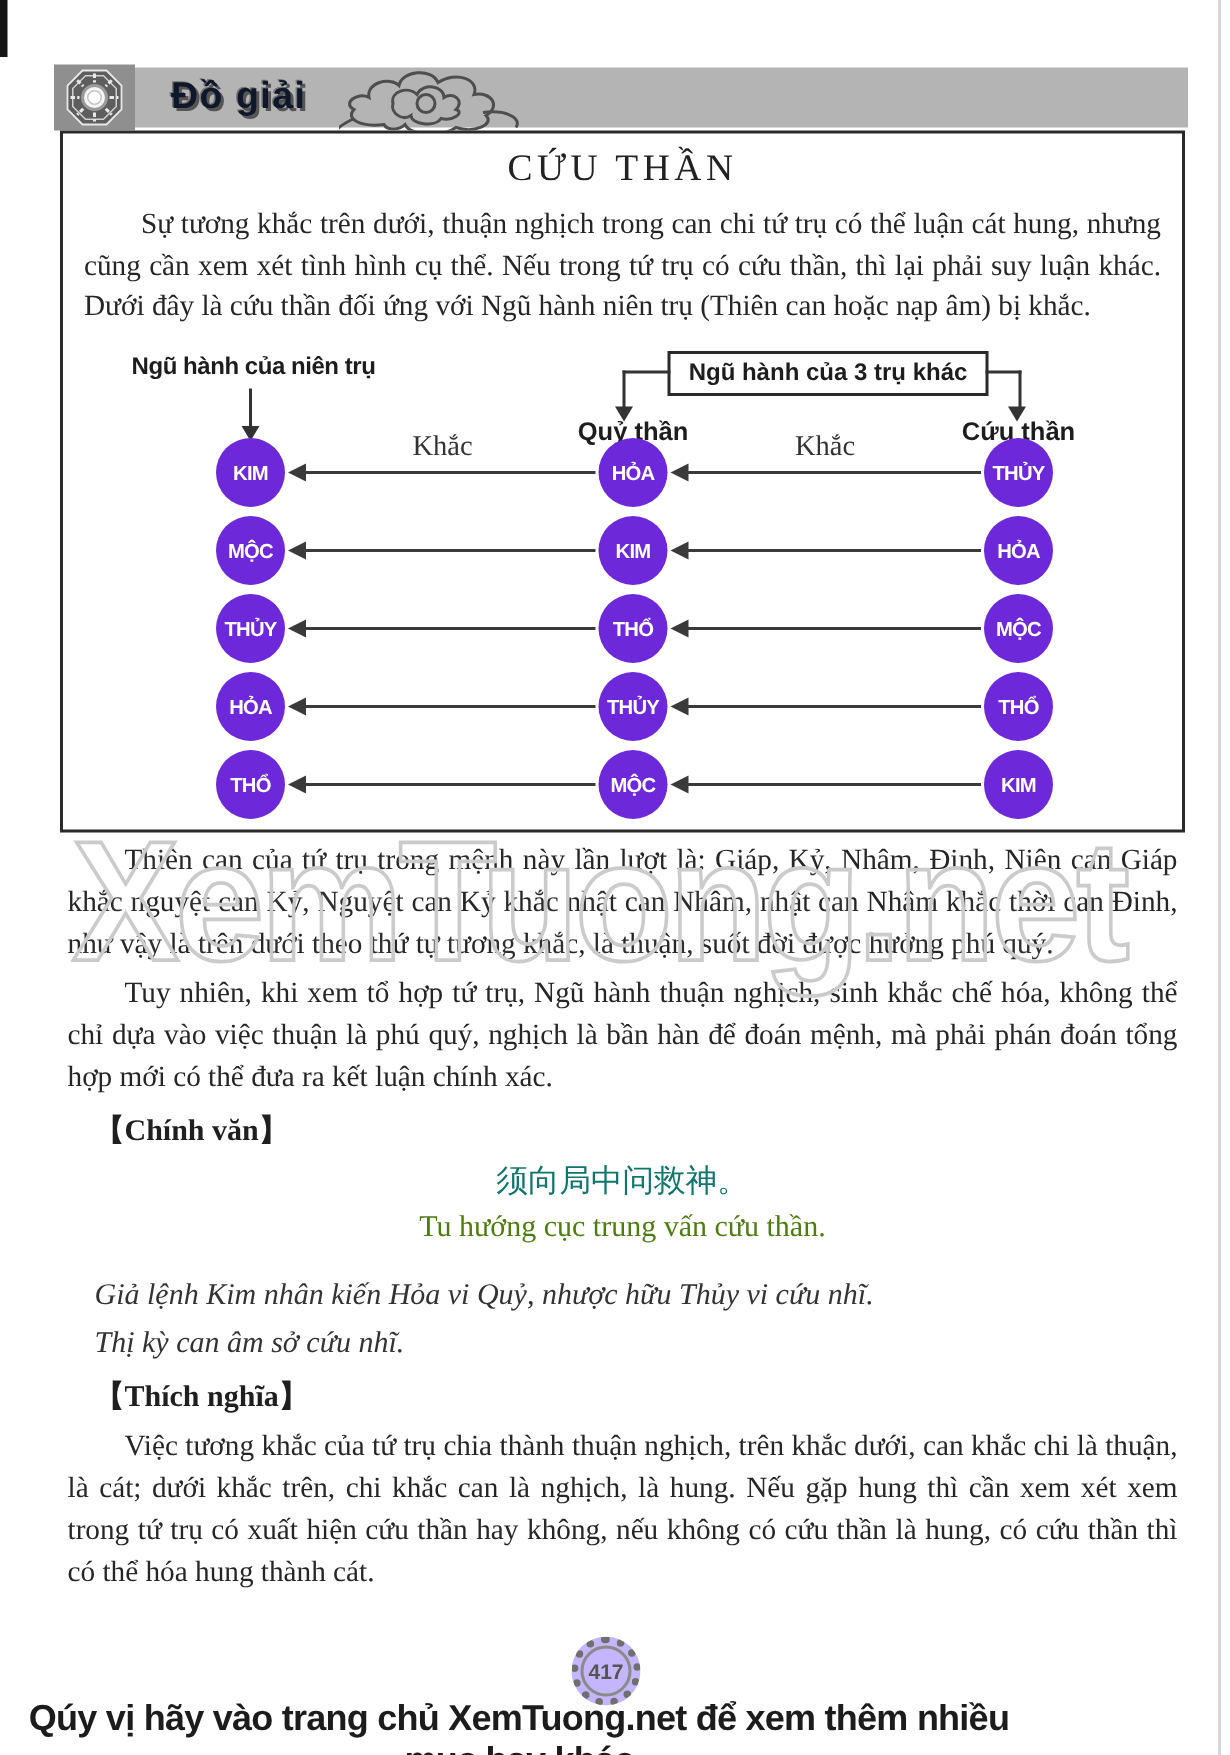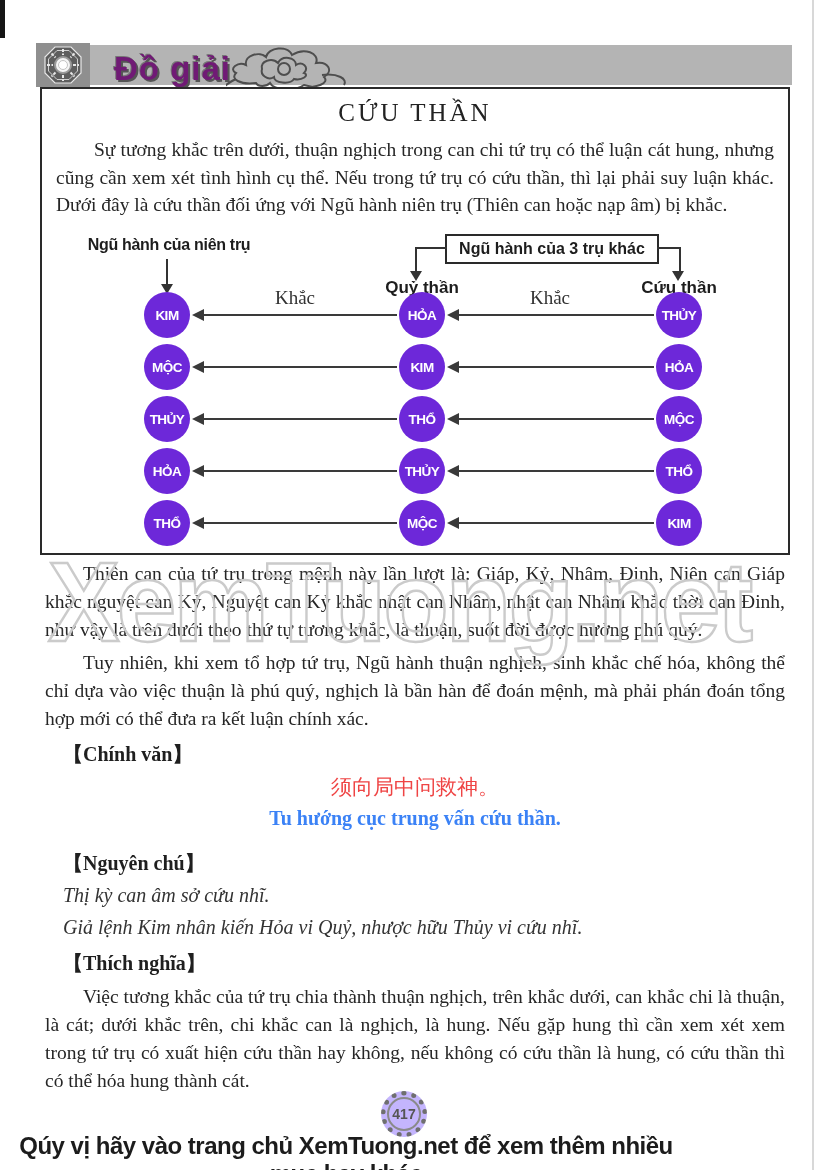--- a/index.html
+++ b/index.html
@@ -9,21 +9,21 @@
 
   
   .scan-mark{position:absolute;left:0;top:0;width:5px;height:38px;background:#151515;}
   .edge-shadow{position:absolute;right:6px;top:0;width:2px;height:1170px;background:#d8d8d8;}
 
   
   .titlebar{position:absolute;left:36px;top:45px;width:756px;height:40px;background:#b4b4b4;}
   .bagua-square{position:absolute;left:0;top:-2px;width:54px;height:44px;background:#8f8f8f;
                 display:flex;align-items:center;justify-content:center;}
   .titlebar-label{position:absolute;left:78px;top:5px;font-family:"Liberation Sans",sans-serif;
-                  font-weight:bold;font-size:33px;color:#701a75;
+                  font-weight:bold;font-size:25px;color:#0f172a;
                   text-shadow:2px 2px 0 #555, -1px -1px 0 #777;letter-spacing:1px;}
   .cloud{position:absolute;left:190px;top:-6px;}
 
   
   .content-box{position:absolute;left:40px;top:87px;width:750px;height:468px;
                border:2px solid #2a2a2a;background:#fff;box-sizing:border-box;}
   .box-title{margin:10px 0 0 0;text-align:center;font-size:25px;font-weight:normal;
              letter-spacing:3px;color:#222;}
   .box-intro{margin:9px 14px 0 14px;font-size:19.5px;line-height:27.5px;text-align:justify;
              text-indent:38px;color:#262626;}
@@ -61,23 +61,23 @@
   .watermark{position:absolute;left:48px;top:536px;z-index:10;pointer-events:none;
              font-family:"Liberation Sans",sans-serif;font-weight:bold;font-size:114px;
              letter-spacing:-3px;white-space:nowrap;color:rgba(255,255,255,0.04);
              -webkit-text-stroke:2.5px #cbcbcb;transform:scaleX(0.94);transform-origin:left top;}
 
   
   .body-flow{position:absolute;left:45px;top:560px;width:740px;}
   .para{margin:0;font-size:19.5px;line-height:28px;text-align:justify;text-indent:38px;color:#262626;}
   .para + .para{margin-top:5px;}
   .sec-heading{margin:7px 0 0 18px;font-size:20px;font-weight:bold;color:#1f1f1f;line-height:29px;}
-  .chinese-line{margin:4px 0 0 0;text-align:center;font-size:21px;color:#ef4444;line-height:29px;}
-  .translation-line{margin:2px 0 16px 0;text-align:center;font-size:20px;font-weight:bold;
-                    color:#3b82f6;line-height:29px;}
+  .chinese-line{margin:4px 0 0 0;text-align:center;font-size:21px;color:#0f766e;line-height:29px;}
+  .translation-line{margin:2px 0 16px 0;text-align:center;font-size:20px;font-weight:normal;
+                    color:#4d7c0f;line-height:29px;}
   .italic-line{margin:3px 0 0 18px;font-style:italic;font-size:20px;color:#333;line-height:29px;}
 
   
   .page-badge{position:absolute;left:381px;top:1091px;width:46px;height:46px;border-radius:50%;
               border:5px dotted #6f6f6f;box-sizing:border-box;background:#c4b5fd;
               display:flex;align-items:center;justify-content:center;}
   .page-badge-inner{width:30px;height:30px;border-radius:50%;border:2px solid #8a8a8a;
               display:flex;align-items:center;justify-content:center;
               font-family:"Liberation Sans",sans-serif;font-weight:bold;font-size:14px;color:#555;}
   .footer-promo{position:absolute;left:0;top:1132px;width:692px;text-align:center;
@@ -181,23 +181,22 @@
   <div class="watermark">XemTuong.net</div>
 
   <div class="body-flow">
     <p class="para">Thiên can của tứ trụ trong mệnh này lần lượt là: Giáp, Kỷ, Nhâm, Đinh, Niên can Giáp khắc nguyệt can Kỷ, Nguyệt can Kỷ khắc nhật can Nhâm, nhật can Nhâm khắc thời can Đinh, như vậy là trên dưới theo thứ tự tương khắc, là thuận, suốt đời được hưởng phú quý.</p>
     <p class="para">Tuy nhiên, khi xem tổ hợp tứ trụ, Ngũ hành thuận nghịch, sinh khắc chế hóa, không thể chỉ dựa vào việc thuận là phú quý, nghịch là bần hàn để đoán mệnh, mà phải phán đoán tổng hợp mới có thể đưa ra kết luận chính xác.</p>
 
     <div class="sec-heading">【Chính văn】</div>
     <div class="chinese-line">须向局中问救神。</div>
     <div class="translation-line">Tu hướng cục trung vấn cứu thần.</div>
 
-    <div class="sec-heading">【Nguyên chú】</div>
+    <div class="italic-line">Giả lệnh Kim nhân kiến Hỏa vi Quỷ, nhược hữu Thủy vi cứu nhĩ.</div>
     <div class="italic-line">Thị kỳ can âm sở cứu nhĩ.</div>
-    <div class="italic-line">Giả lệnh Kim nhân kiến Hỏa vi Quỷ, nhược hữu Thủy vi cứu nhĩ.</div>
 
     <div class="sec-heading">【Thích nghĩa】</div>
     <p class="para" style="margin-top:5px;">Việc tương khắc của tứ trụ chia thành thuận nghịch, trên khắc dưới, can khắc chi là thuận, là cát; dưới khắc trên, chi khắc can là nghịch, là hung. Nếu gặp hung thì cần xem xét xem trong tứ trụ có xuất hiện cứu thần hay không, nếu không có cứu thần là hung, có cứu thần thì có thể hóa hung thành cát.</p>
   </div>
 
   <div class="page-badge">
     <div class="page-badge-inner">417</div>
   </div>
   <div class="footer-promo">Qúy vị hãy vào trang chủ XemTuong.net để xem thêm nhiều mục hay khác</div>
 

